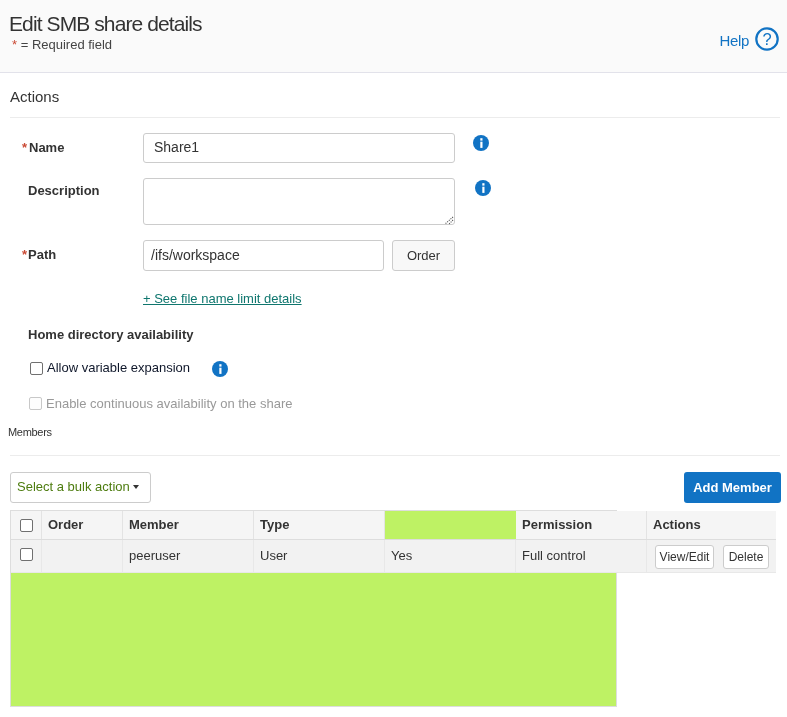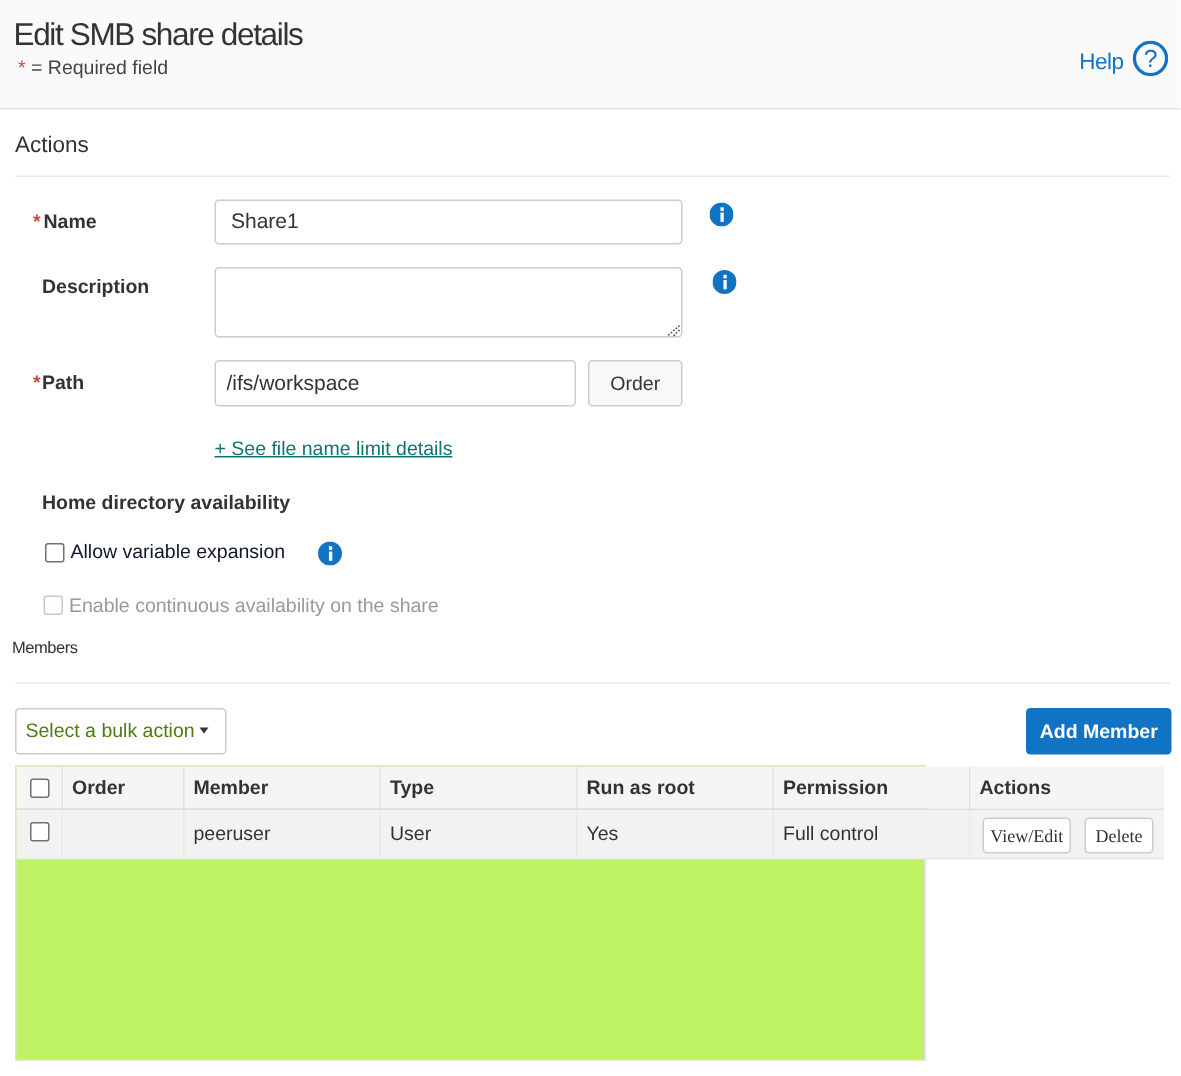--- a/index.html
+++ b/index.html
@@ -37,21 +37,21 @@
   
   #bulk { position:absolute; left:10px; top:472px; width:141px; height:31px; background:#fff; border:1px solid #ccc; border-radius:3px; font-size:13px; color:#4d7c0f; text-align:left; padding-left:6px; line-height:28px; }
   #addmem { position:absolute; left:684px; top:472px; width:97px; height:31px; background:#1173c4; border:none; border-radius:3px; color:#fff; font-size:13px; font-weight:bold; text-align:center; line-height:31px; }
 
   
   #tbl { position:absolute; left:10px; top:510px; width:607px; height:197px; border:1px solid #ddd; background:#bef264; }
   .th { position:absolute; top:0; height:28px; background:#f5f5f5; border-right:1px solid #e3e3e3; font-size:13px; font-weight:bold; color:#333; line-height:28px; padding-left:6px; }
   .td { position:absolute; top:28px; height:33px; background:#f2f2f2; border-right:1px solid #e8e8e8; font-size:13px; color:#333; line-height:33px; padding-left:6px; }
   #thead-border { position:absolute; left:0; top:28px; width:765px; border-top:1px solid #ddd; }
   #trow-border { position:absolute; left:0; top:61px; width:765px; border-top:1px solid #e8e8e8; }
-  .rowbtn { position:absolute; background:#fff; border:1px solid #ccc; border-radius:3px; font-size:12px; color:#333; text-align:center; font-family:Liberation Serif, serif; }
+  .rowbtn { position:absolute; background:#fff; border:1px solid #ccc; border-radius:3px; font-size:12px; color:#333; text-align:center; font-family:Liberation Sans, sans-serif; }
 </style>
 </head>
 <body>
 <div id="hdr">
   <div id="title">Edit SMB share details</div>
   <div id="req"><span class="red">*</span> = Required field</div>
   <div id="help">Help
     <svg width="24" height="24" viewBox="0 0 24 24" style="vertical-align:-5px; margin-left:2px;">
       <circle cx="12" cy="12" r="10.7" fill="none" stroke="#1173c4" stroke-width="2.2"></circle>
       <text x="12" y="17.5" text-anchor="middle" font-size="16.5" fill="#1173c4" font-family="Liberation Sans, sans-serif">?</text>
@@ -106,21 +106,20 @@
 <div class="hr" style="top:455px;"></div>
 
 <div id="bulk">Select a bulk action<span style="display:inline-block; width:0; height:0; border-left:3px solid transparent; border-right:3px solid transparent; border-top:4px solid #333; margin-left:3px; vertical-align:2px;"></span></div>
 <div id="addmem">Add Member</div>
 
 <div id="tbl">
   <div class="th" style="left:0; width:31px;"></div>
   <div class="th" style="left:31px; width:81px; padding-left:6px;">Order</div>
   <div class="th" style="left:112px; width:131px; padding-left:6px;">Member</div>
   <div class="th" style="left:243px; width:131px; padding-left:6px;">Type</div>
-  <div class="th" style="left:374px; width:131px; padding-left:6px;">Run as root</div>
   <div class="th" style="left:505px; width:131px; padding-left:6px;">Permission</div>
   <div class="th" style="left:636px; width:129px; padding-left:6px; border-right:none;">Actions</div>
 
   <div class="td" style="left:0; width:31px;"></div>
   <div class="td" style="left:31px; width:81px;"></div>
   <div class="td" style="left:112px; width:131px; padding-left:6px;">peeruser</div>
   <div class="td" style="left:243px; width:131px; padding-left:6px;">User</div>
   <div class="td" style="left:374px; width:131px; padding-left:6px;">Yes</div>
   <div class="td" style="left:505px; width:131px; padding-left:6px;">Full control</div>
   <div class="td" style="left:636px; width:129px; border-right:none;"></div>

